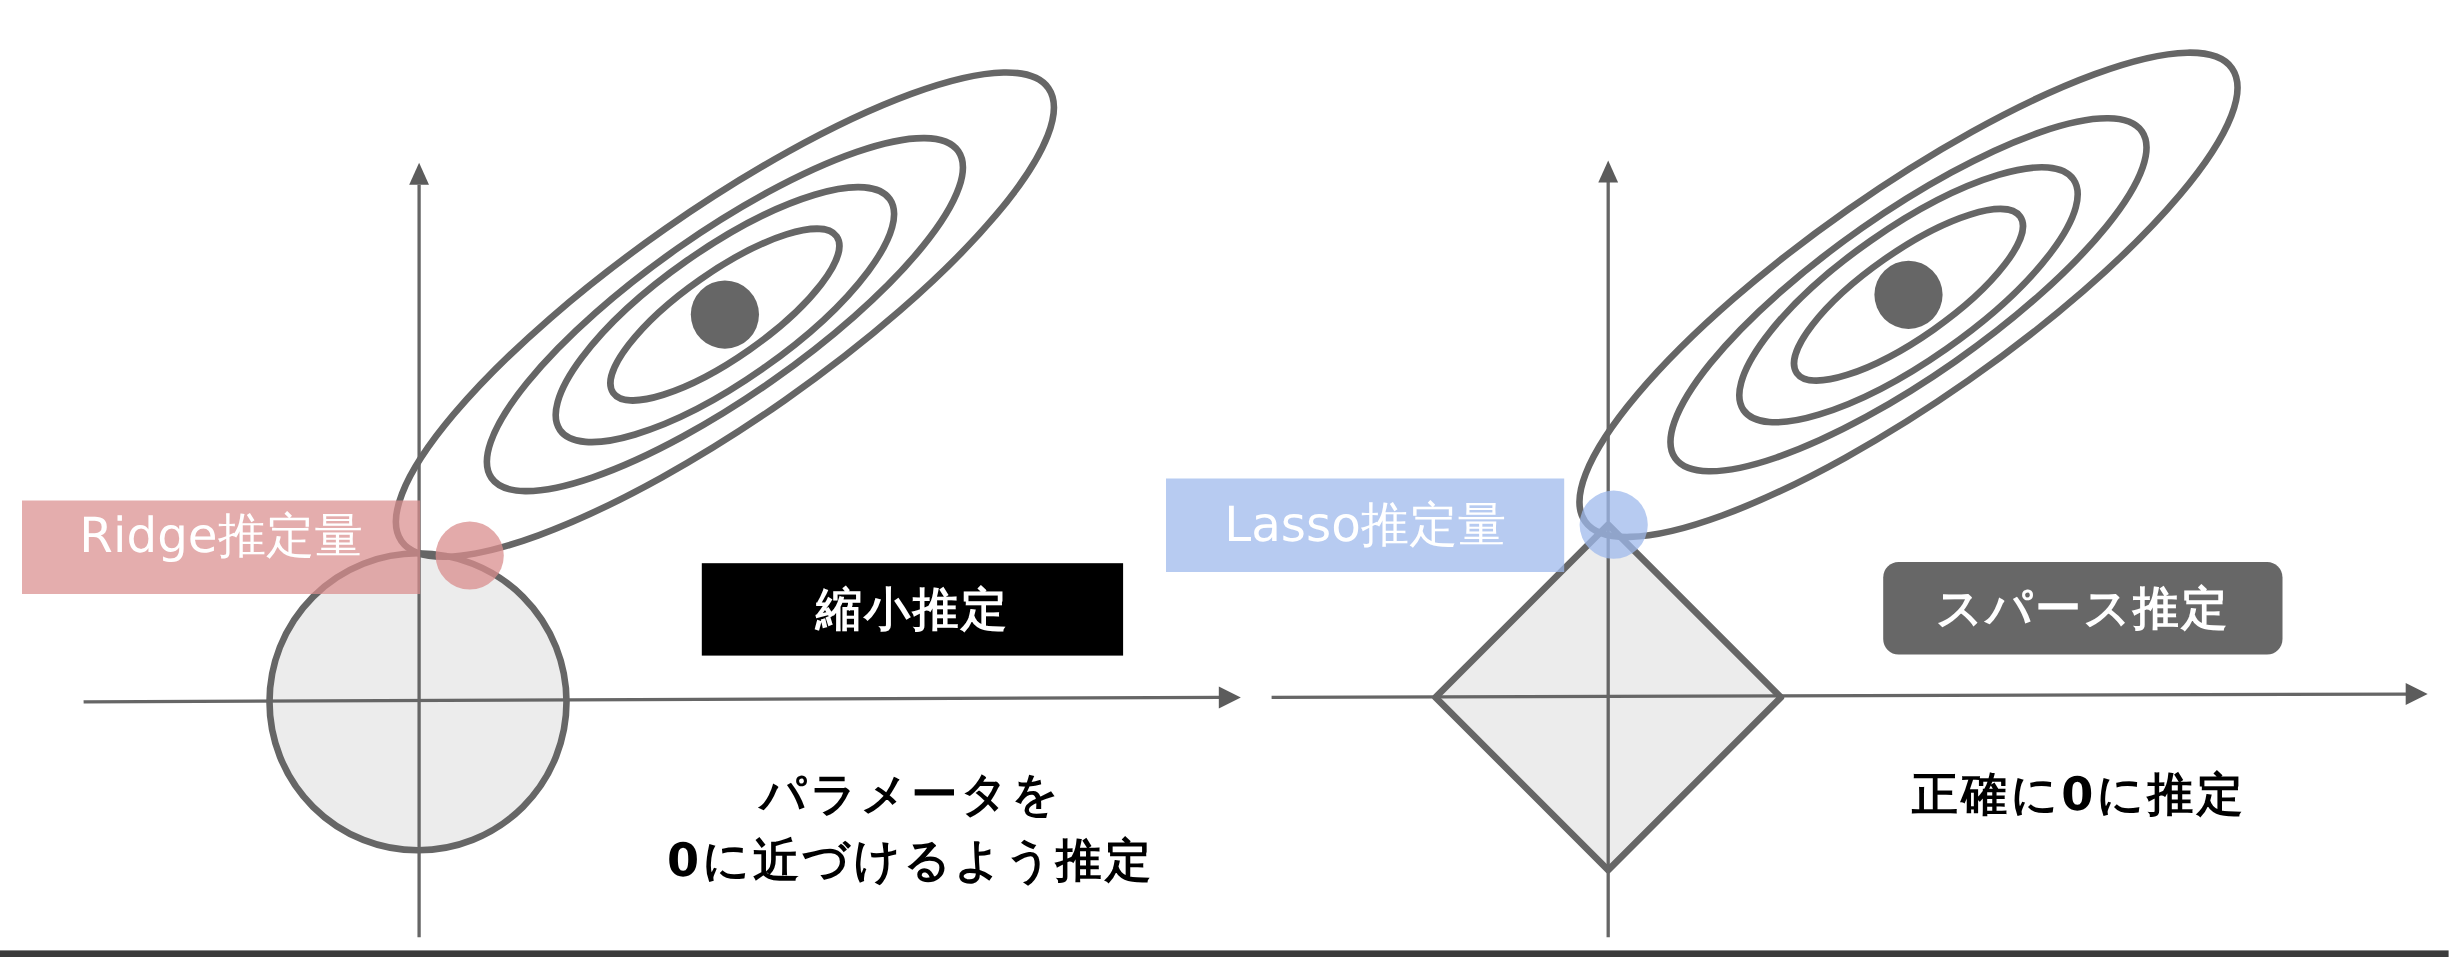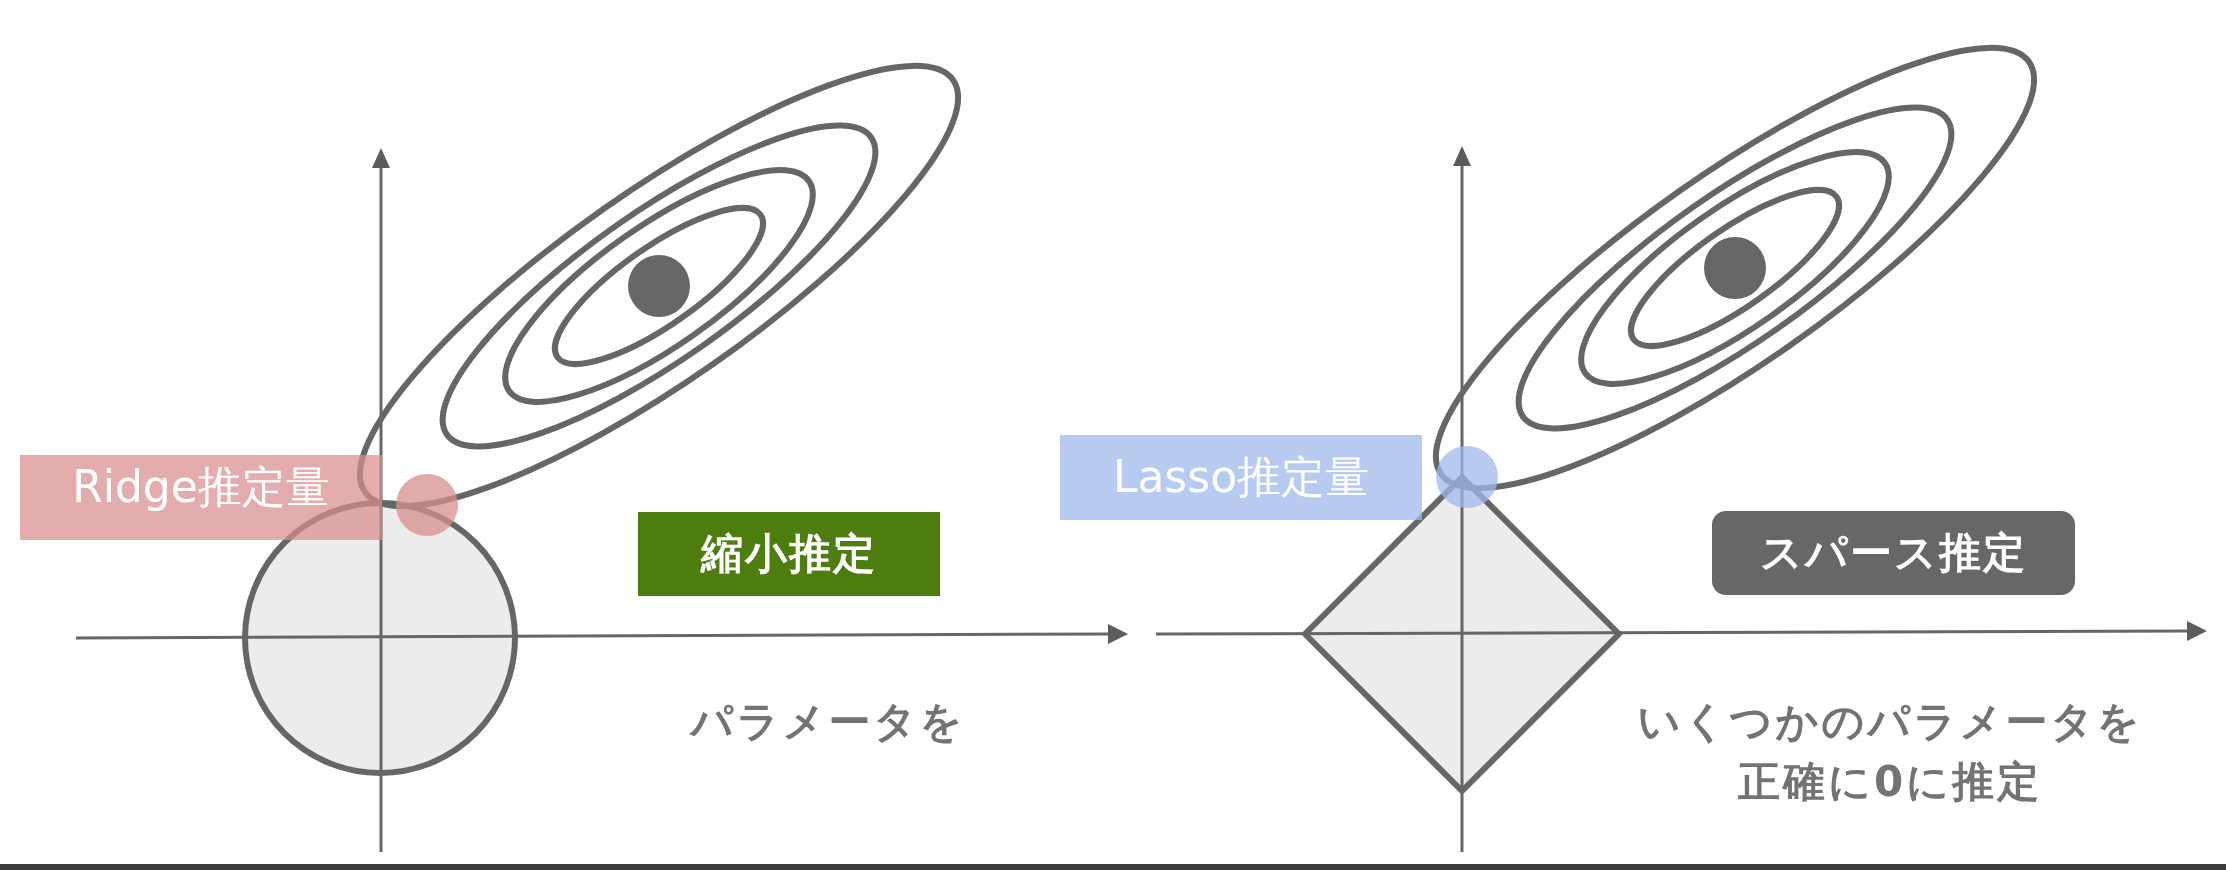--- a/index.html
+++ b/index.html
@@ -35,21 +35,21 @@
       font-weight: normal;
       letter-spacing: 0px;
     }
     .method-box {
       font-size: 42px;
       font-weight: bold;
       letter-spacing: 2px;
     }
     .caption {
       position: absolute;
-      color: #737373;
+      color: #000000;
       font-size: 42px;
       font-weight: bold;
       text-align: center;
       line-height: 60px;
       white-space: nowrap;
       letter-spacing: 3px;
     }
     .caption span { display: block; }
     .bottom-band {
       position: absolute;
@@ -102,30 +102,30 @@
 </svg>
 
 <div class="label-box estimator-label" style="left:20px; top:455px; width:362px; height:65px;">
   <span>Ridge推定量</span>
 </div>
 
 <div class="label-box estimator-label" style="left:1060px; top:435px; width:362px; height:85px;">
   <span>Lasso推定量</span>
 </div>
 
-<div class="label-box method-box" style="left:638px; top:512px; width:302px; height:84px; background:#4d7c0f;">
+<div class="label-box method-box" style="left:638px; top:512px; width:383px; height:84px; background:#000000;">
   <span>縮小推定</span>
 </div>
 
 <div class="label-box method-box" style="left:1712px; top:511px; width:363px; height:84px; background:#676767;border-radius:14px;">
   <span>スパース推定</span>
 </div>
 
 <div class="caption" style="left:578px; top:692px; width:500px;">
   <span>パラメータを</span>
+  <span>0に近づけるよう推定</span>
 </div>
 
 <div class="caption" style="left:1620px; top:692px; width:540px;">
-  <span>いくつかのパラメータを</span>
   <span>正確に0に推定</span>
 </div>
 
 <div class="bottom-band"></div>
 
 </body></html>

